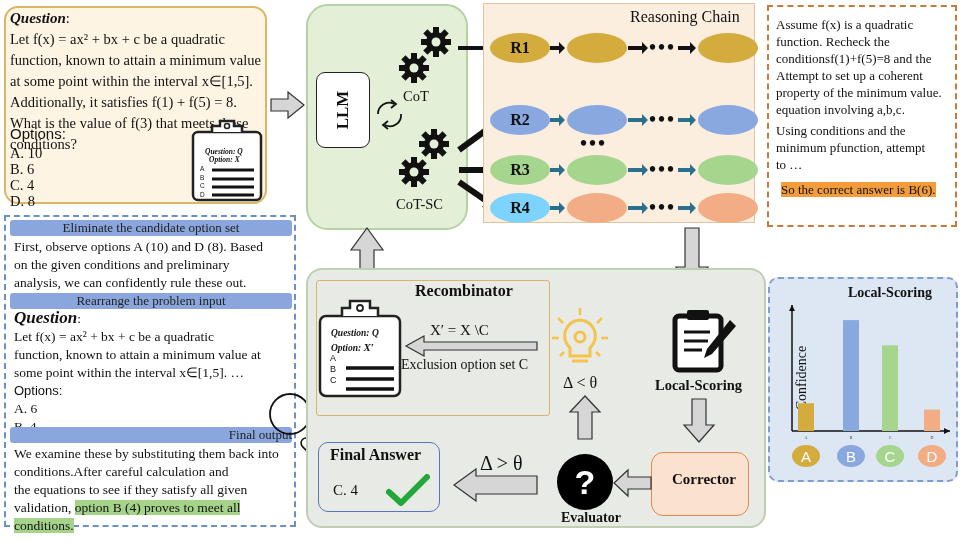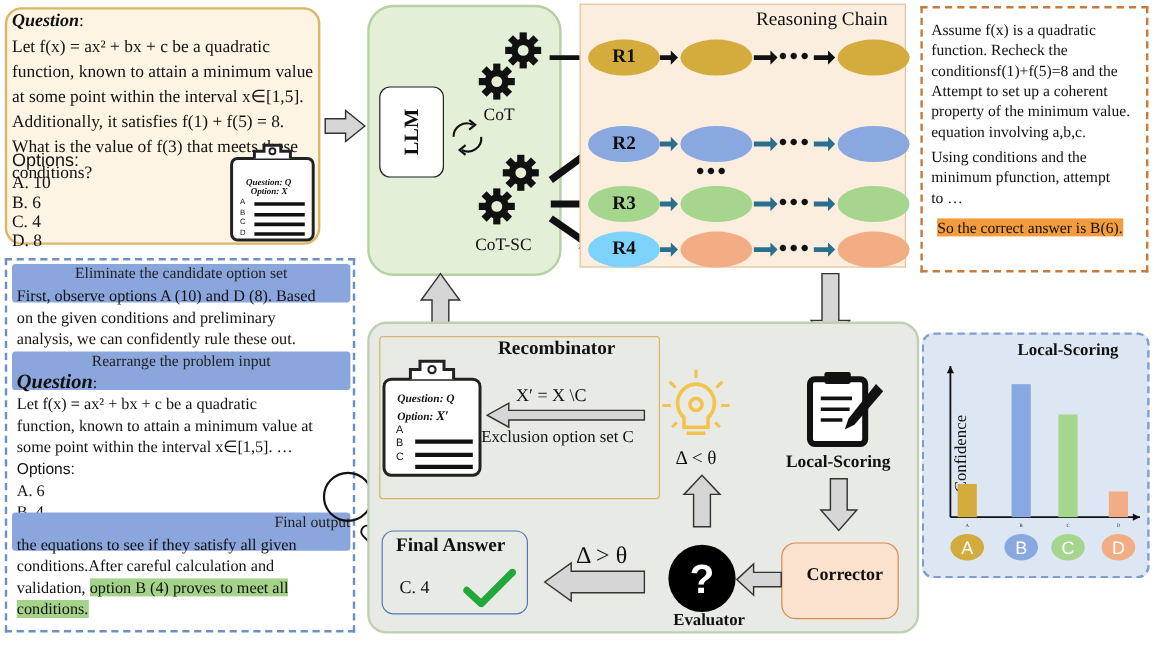--- a/index.html
+++ b/index.html
@@ -14,21 +14,21 @@
   
   #question-box { left:4px; top:6px; width:263px; height:198px; background:#fdf4e3;
      border:2px solid #d9b764; border-radius:14px; box-sizing:border-box; }
   .q-text { left:10px; font-size:14.5px; line-height:21.5px; width:255px; }
   .qhead { font-size:15px; font-weight:bold; font-style:italic; }
   .opt-title { font-family:"Liberation Sans", sans-serif; font-size:15px; }
 
   
   #process-box { left:4px; top:215px; width:292px; height:312px; border:2px dashed #6b8fc7;
      box-sizing:border-box; background:#fff; }
-  .bar-head { position:absolute; left:4px; width:282px; height:32px; background:#8aa6dc;
+  .bar-head { position:absolute; left:4px; width:282px; height:16px; background:#8aa6dc;
      border-radius:3px; text-align:center; font-size:13px; line-height:16px; color:#222; }
   .ptext { position:absolute; left:8px; width:280px; font-size:13.5px; line-height:18px; }
 
   
   #llm-panel { left:306px; top:4px; width:162px; height:226px; background:#e3f0d7;
     border:2px solid #b5d1a5; border-radius:22px; box-sizing:border-box; }
   #llm-box { left:316px; top:72px; width:54px; height:76px; background:#fff; border:1.5px solid #222;
     border-radius:9px; box-sizing:border-box; }
   #llm-label { left:316px; top:72px; width:54px; height:76px; display:flex; align-items:center; justify-content:center; }
   #llm-label span { transform:rotate(-90deg); font-weight:bold; font-size:17px; white-space:nowrap; }
@@ -115,22 +115,23 @@
     <div><span class="bold ital" style="font-size:17px;">Question</span><span>:</span></div>
     <div>Let f(x) = ax² + bx + c be a quadratic</div>
     <div>function, known to attain a minimum value at</div>
     <div>some point within the interval x∈[1,5]. …</div>
     <div class="sans" style="font-size:13px;">Options:</div>
     <div>A. 6</div>
     <div>B. 4</div>
   </div>
   <div class="bar-head" style="top:210px;text-align:right;">Final output</div>
   <div class="ptext" style="top:228px;">
+    <div>We examine these by substituting them back into</div>
+    <div>conditions.After careful calculation and</div>
     <div>the equations to see if they satisfy all given</div>
-    <div>conditions.After careful calculation and</div>
     <div><span>validation, </span><span class="hl-green">option B (4) proves to meet all</span></div>
     <div><span class="hl-green">conditions.</span></div>
   </div>
 </div>
 
 <svg class="abs" style="left:268px; top:392px;" width="68" height="72">
   <circle cx="22" cy="22" r="20" fill="none" stroke="#111" stroke-width="1.8"></circle>
   <rect x="38" y="44" width="10" height="24" rx="5" transform="rotate(-45 43 56)" fill="#fff" stroke="#111" stroke-width="1.6"></rect>
 </svg>
 

